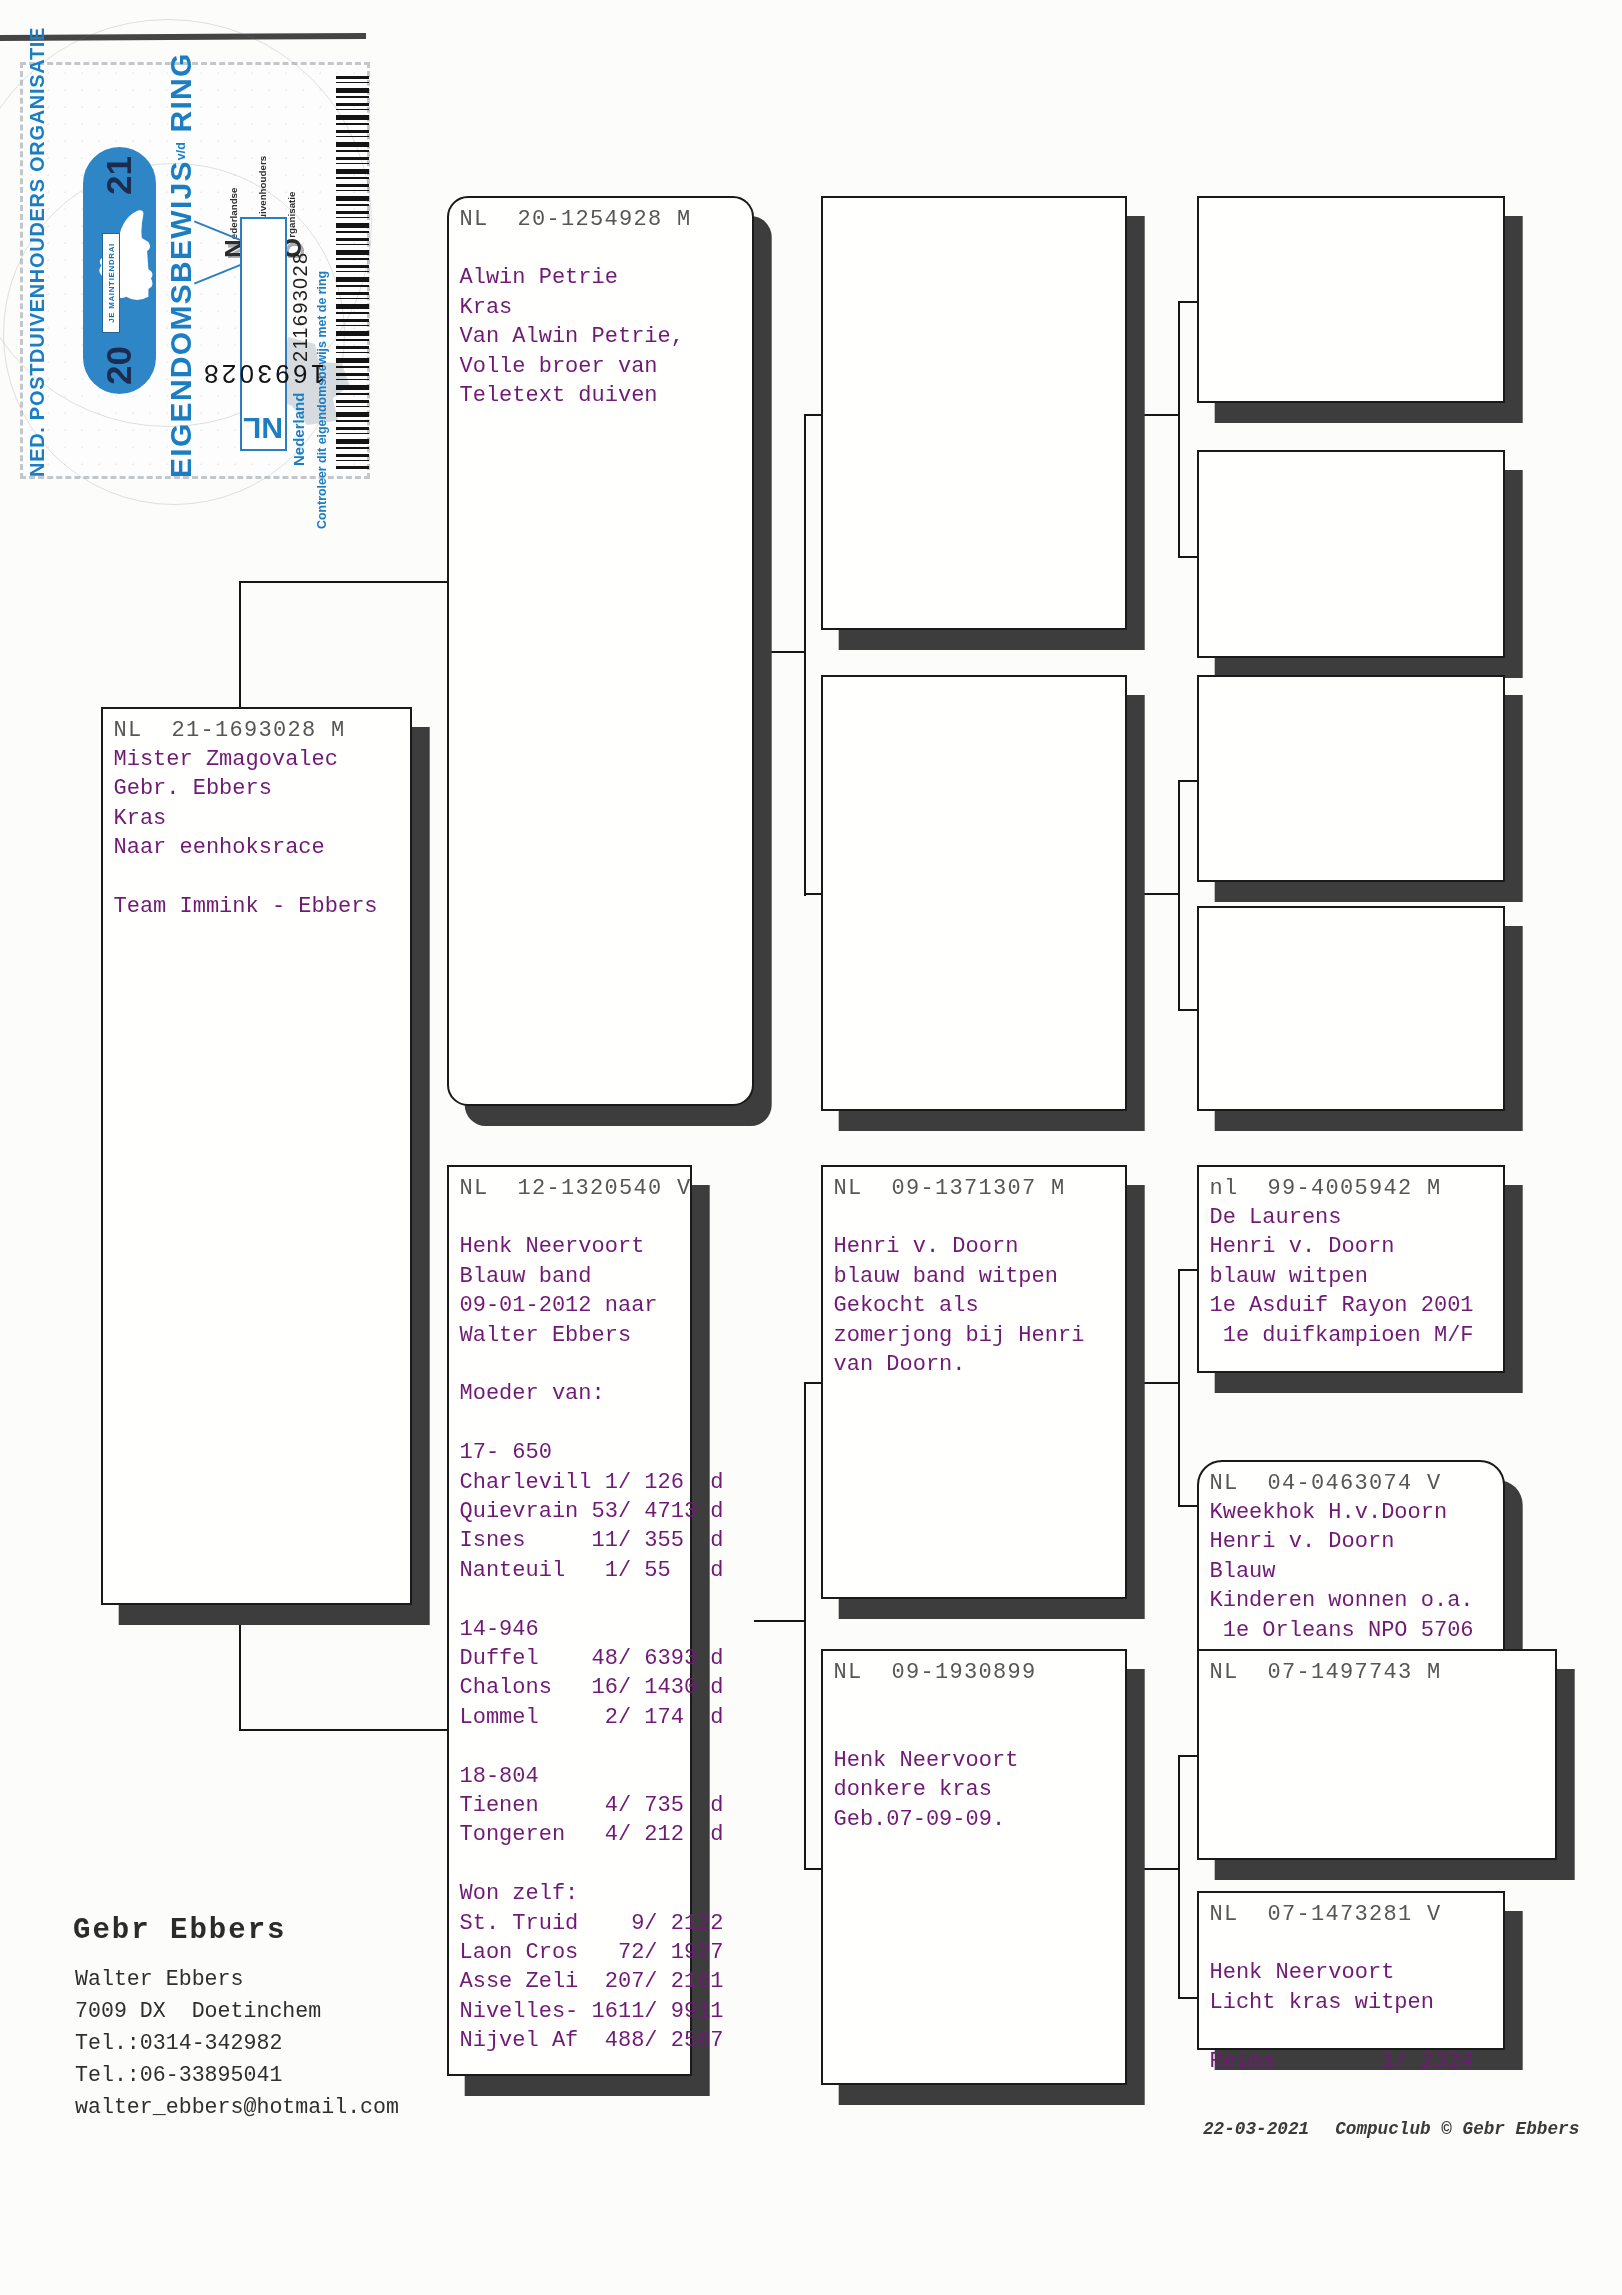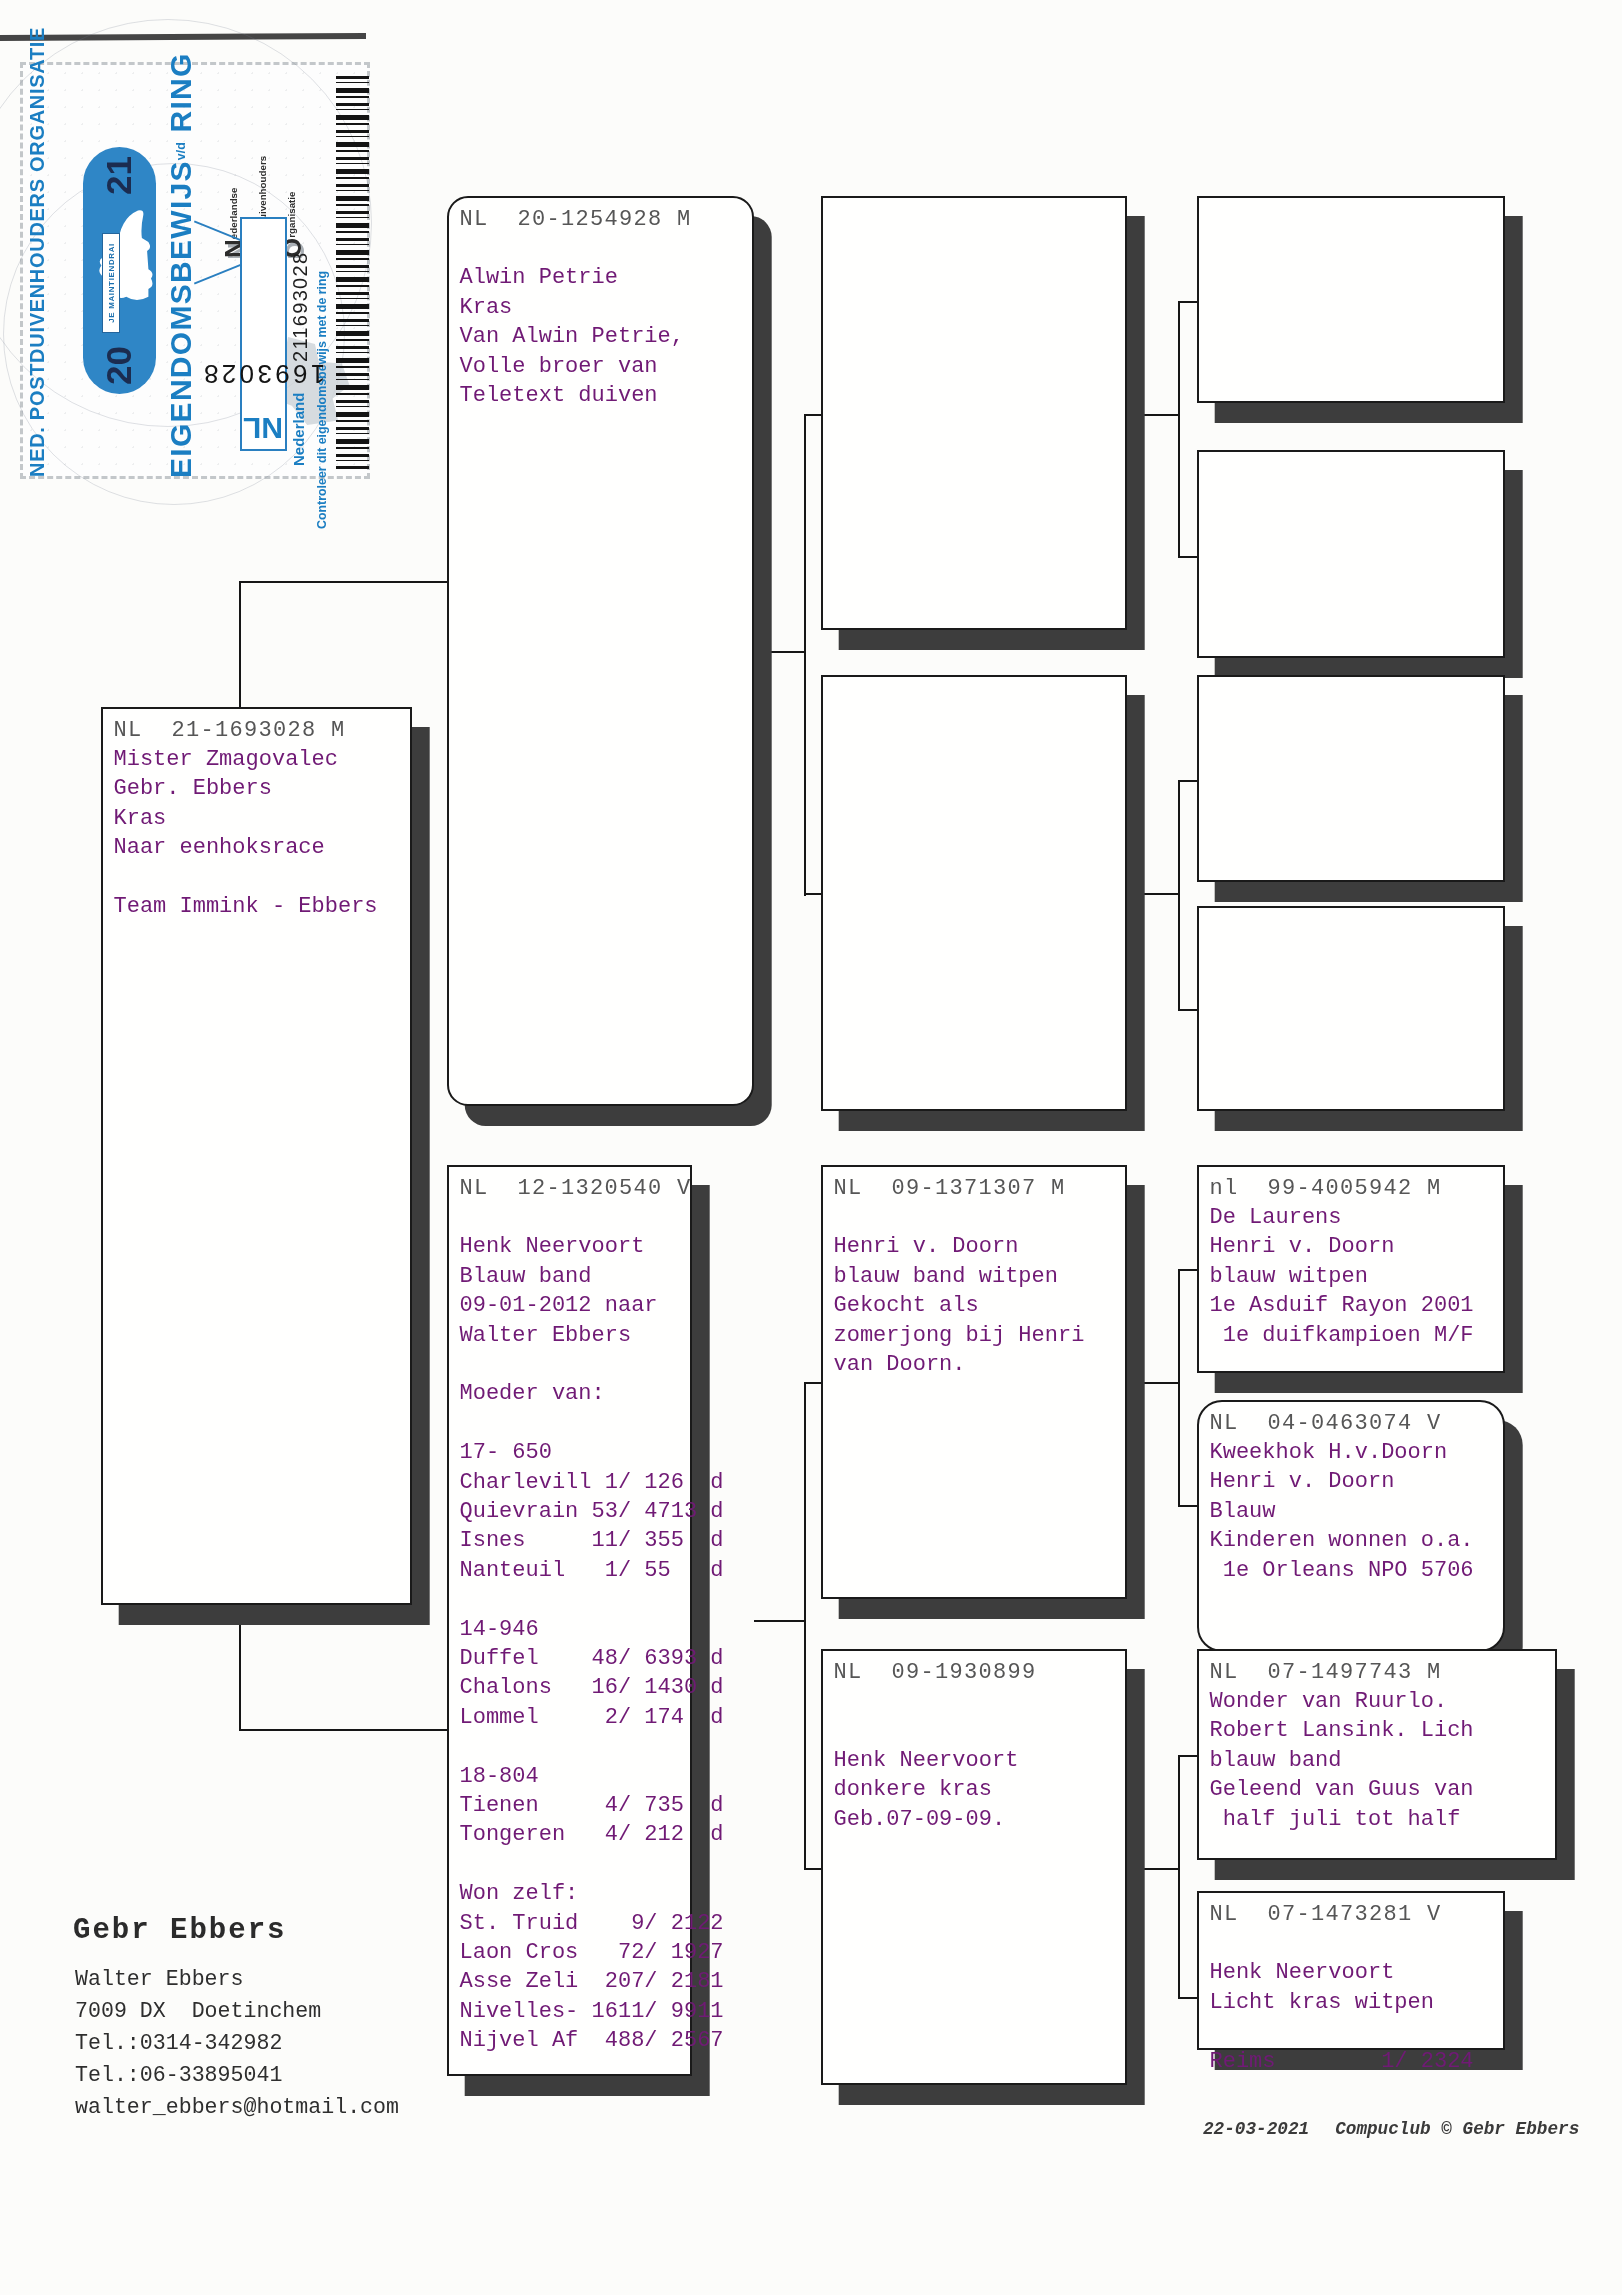--- a/index.html
+++ b/index.html
@@ -239,36 +239,31 @@
 
   <div class="pbox" style="left:1197px;top:1165px;width:308px;height:208px;">
     <div class="ring">nl  99-4005942 M</div>
     <div class="pbody">De Laurens
 Henri v. Doorn
 blauw witpen
 1e Asduif Rayon 2001
  1e duifkampioen M/F</div>
   </div>
 
-  <div class="pbox" style="left:1197px;top:1400px;width:308px;height:252px;border-radius:25px;">
+  <div class="pbox" style="left:1197px;top:1460px;width:308px;height:252px;border-radius:25px;">
     <div class="ring">NL  04-0463074 V</div>
     <div class="pbody">Kweekhok H.v.Doorn
 Henri v. Doorn
 Blauw
 Kinderen wonnen o.a.
  1e Orleans NPO 5706</div>
   </div>
 
   <div class="pbox" style="left:1197px;top:1649px;width:360px;height:211px;">
     <div class="ring">NL  07-1497743 M</div>
-    <div class="pbody">Wonder van Ruurlo.
-Robert Lansink. Lich
-blauw band
-Geleend van Guus van
- half juli tot half</div>
   </div>
 
   <div class="pbox" style="left:1197px;top:1891px;width:308px;height:159px;">
     <div class="ring">NL  07-1473281 V</div>
     <div class="pbody">
 Henk Neervoort
 Licht kras witpen
 
 Reims        1/ 2324</div>
   </div>

